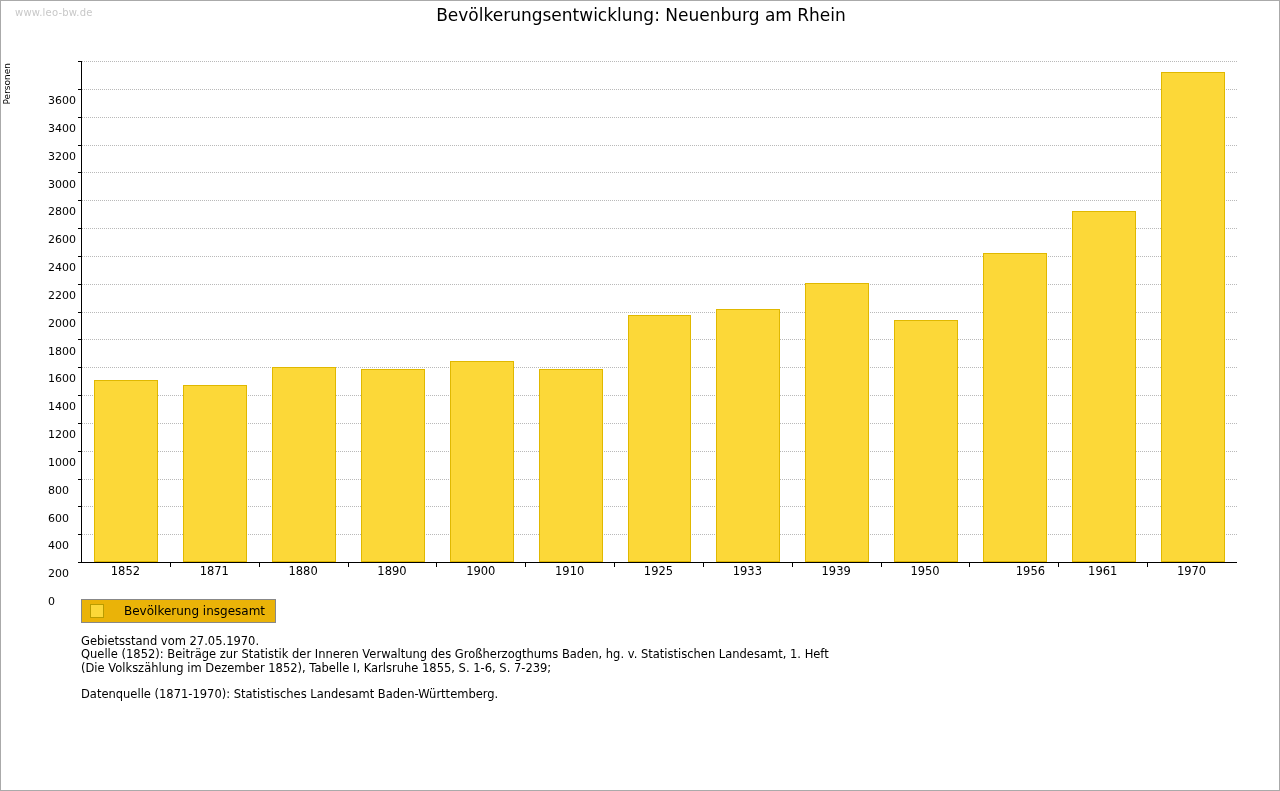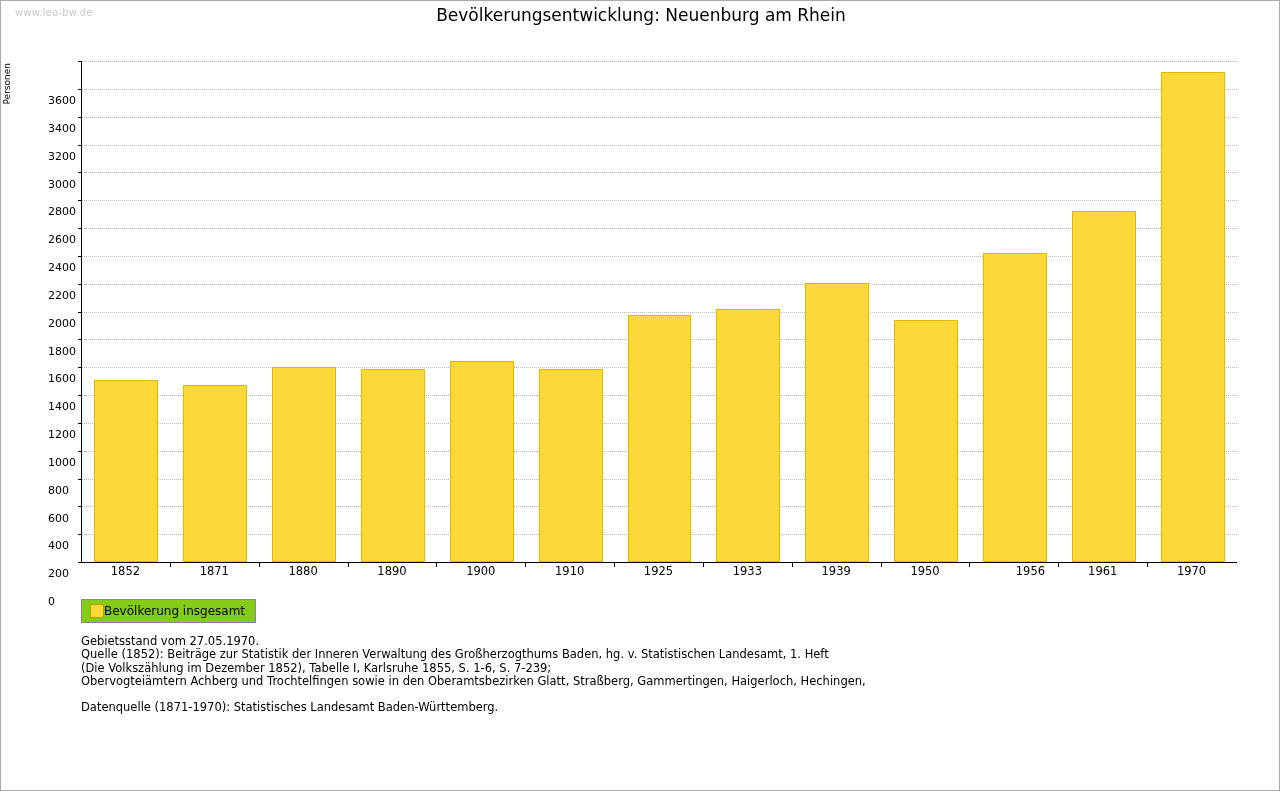--- a/index.html
+++ b/index.html
@@ -118,25 +118,25 @@
     top: -2px;
     width: 0;
     height: 5px;
     border-left: 1px solid #000000;
   }
   .legend {
     position: absolute;
     left: 80px;
     top: 598px;
     border: 1px solid #888888;
-    background: #84cc16;
+    background: #eab308;
     padding: 4px 10px 4px 8px;
     display: flex;
     align-items: center;
-    gap: 0;
+    gap: 20px;
     font-size: 12px;
   }
   .legend-swatch {
     width: 12px;
     height: 12px;
     background: #fcd838;
     border: 1px solid #b99c00;
     display: inline-block;
   }
   .footnotes {
@@ -270,18 +270,17 @@
 
   <div class="legend">
     <span class="legend-swatch"></span>
     <span>Bevölkerung insgesamt</span>
   </div>
 
   <div class="footnotes">
     <p>Gebietsstand vom 27.05.1970.</p>
     <p>Quelle (1852): Beiträge zur Statistik der Inneren Verwaltung des Großherzogthums Baden, hg. v. Statistischen Landesamt, 1. Heft</p>
     <p>(Die Volkszählung im Dezember 1852), Tabelle I, Karlsruhe 1855, S. 1-6, S. 7-239;</p>
-    <p>Obervogteiämtern Achberg und Trochtelfingen sowie in den Oberamtsbezirken Glatt, Straßberg, Gammertingen, Haigerloch, Hechingen,</p>
     <div class="footnote-gap"></div>
     <p>Datenquelle (1871-1970): Statistisches Landesamt Baden-Württemberg.</p>
   </div>
 
 </div>
 
 </body></html>

